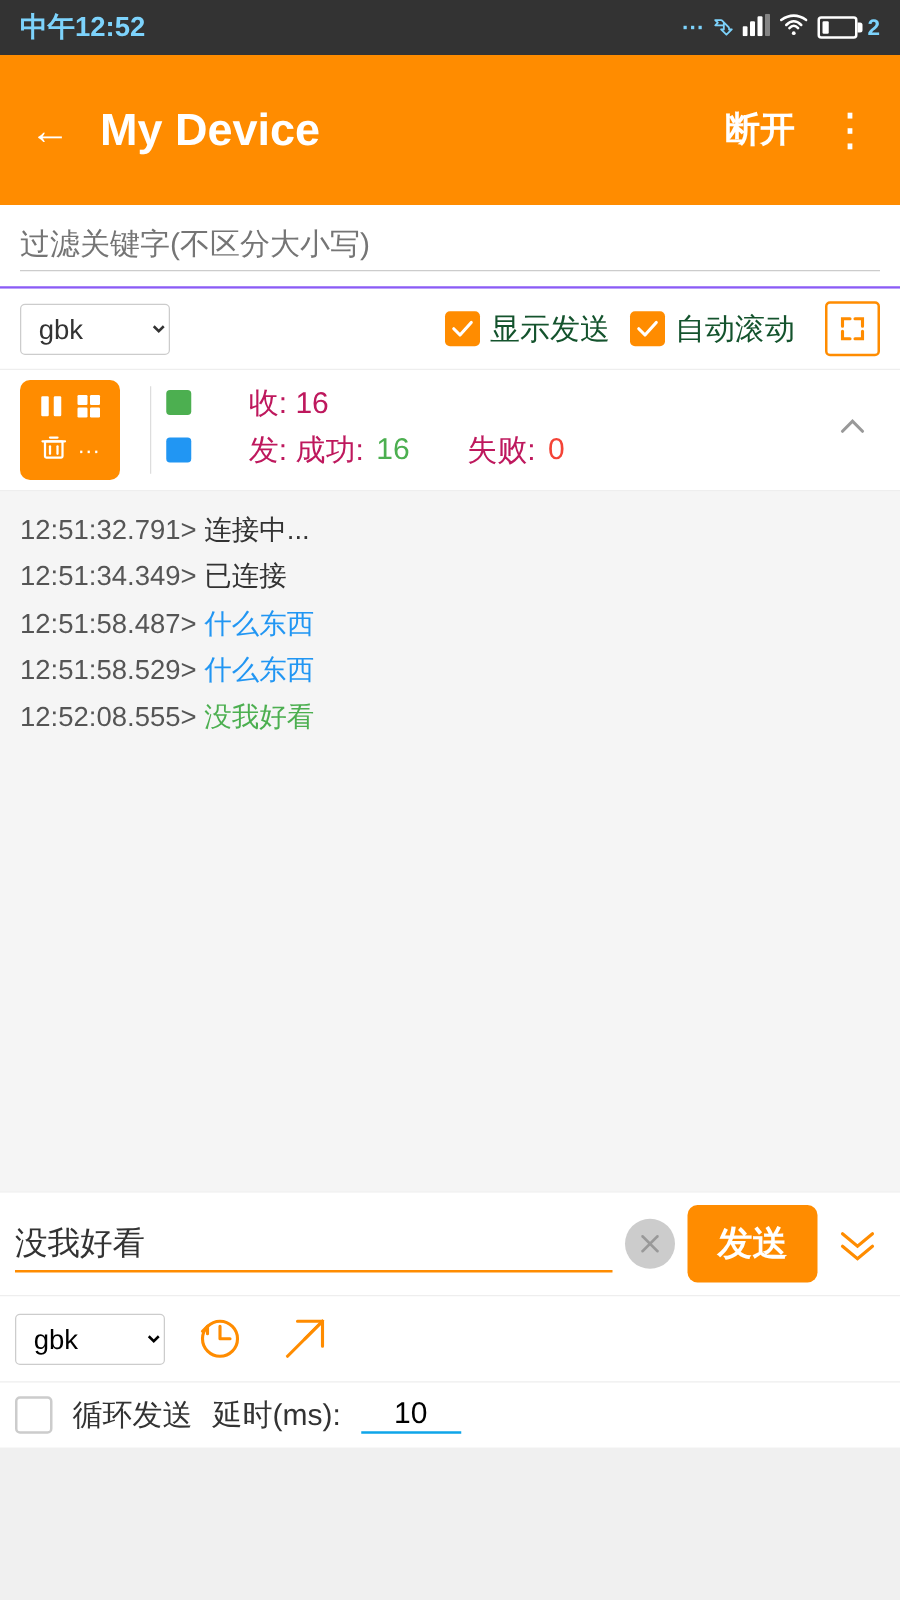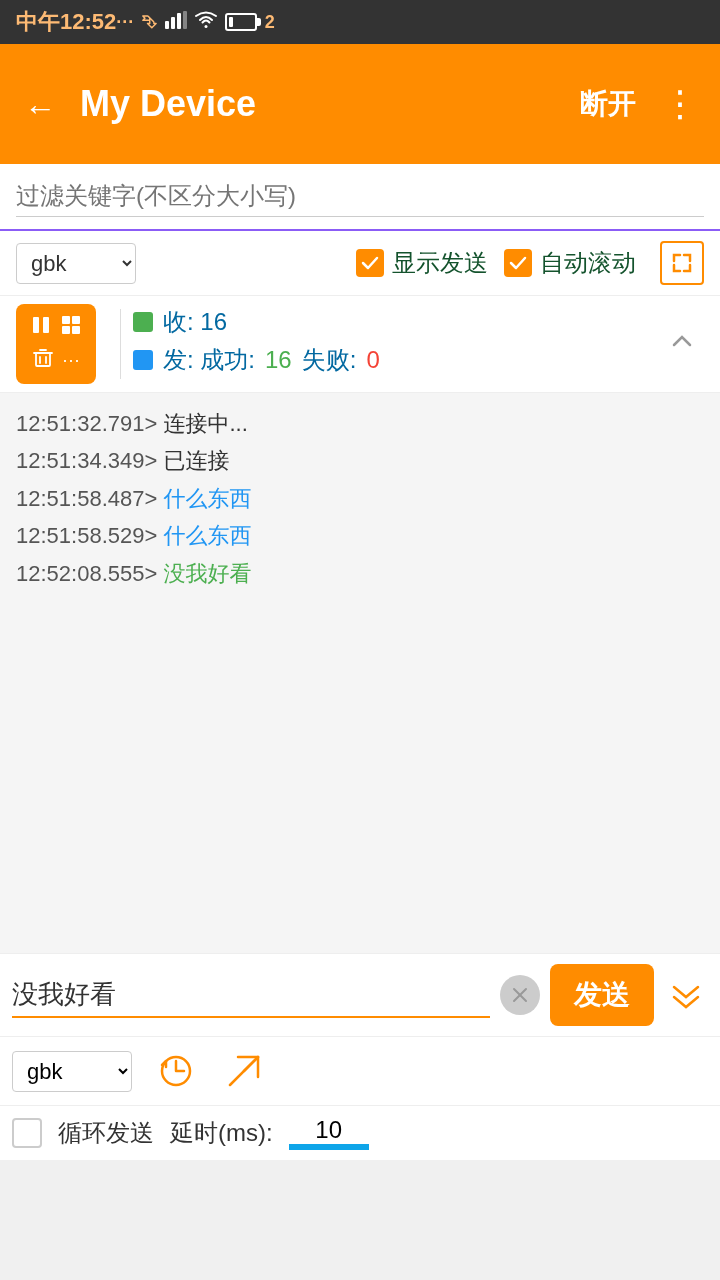--- a/index.html
+++ b/index.html
@@ -8,25 +8,25 @@
       width: 720px;
       min-height: 1280px;
       font-family: 'Arial', sans-serif;
       background: #f0f0f0;
       overflow-x: hidden;
     }
 
     
     .status-bar {
       background: #333;
-      color: #fdba74;
+      color: #7dd3fc;
       height: 44px;
       display: flex;
       align-items: center;
-      justify-content: flex-start;
+      justify-content: space-between;
       padding: 0 16px;
       font-size: 22px;
       font-weight: bold;
     }
     .status-right {
       display: flex;
       align-items: center;
       gap: 8px;
       font-size: 18px;
     }
@@ -235,21 +235,21 @@
       border-radius: 3px;
       flex-shrink: 0;
     }
     .dot-blue {
       width: 20px;
       height: 20px;
       background: #2196F3;
       border-radius: 3px;
       flex-shrink: 0;
     }
-    .stat-text { color: #0369a1; }
+    .stat-text { color: #be185d; margin-left: 36px; }
     .stat-success { color: #4CAF50; }
     .stat-fail { color: #f44336; }
     .collapse-btn {
       font-size: 28px;
       color: #999;
       cursor: pointer;
       padding: 8px;
     }
 
     
@@ -365,21 +365,21 @@
     .loop-label {
       font-size: 24px;
       color: #333;
     }
     .delay-label {
       font-size: 24px;
       color: #333;
     }
     .delay-input {
       border: none;
-      border-bottom: 6px solid #0ea5e9;
+      border-bottom: 2px solid #0ea5e9;
       outline: none;
       font-size: 24px;
       width: 80px;
       text-align: center;
       background: transparent;
     }
   </style>
 </head>
 <body>
 

